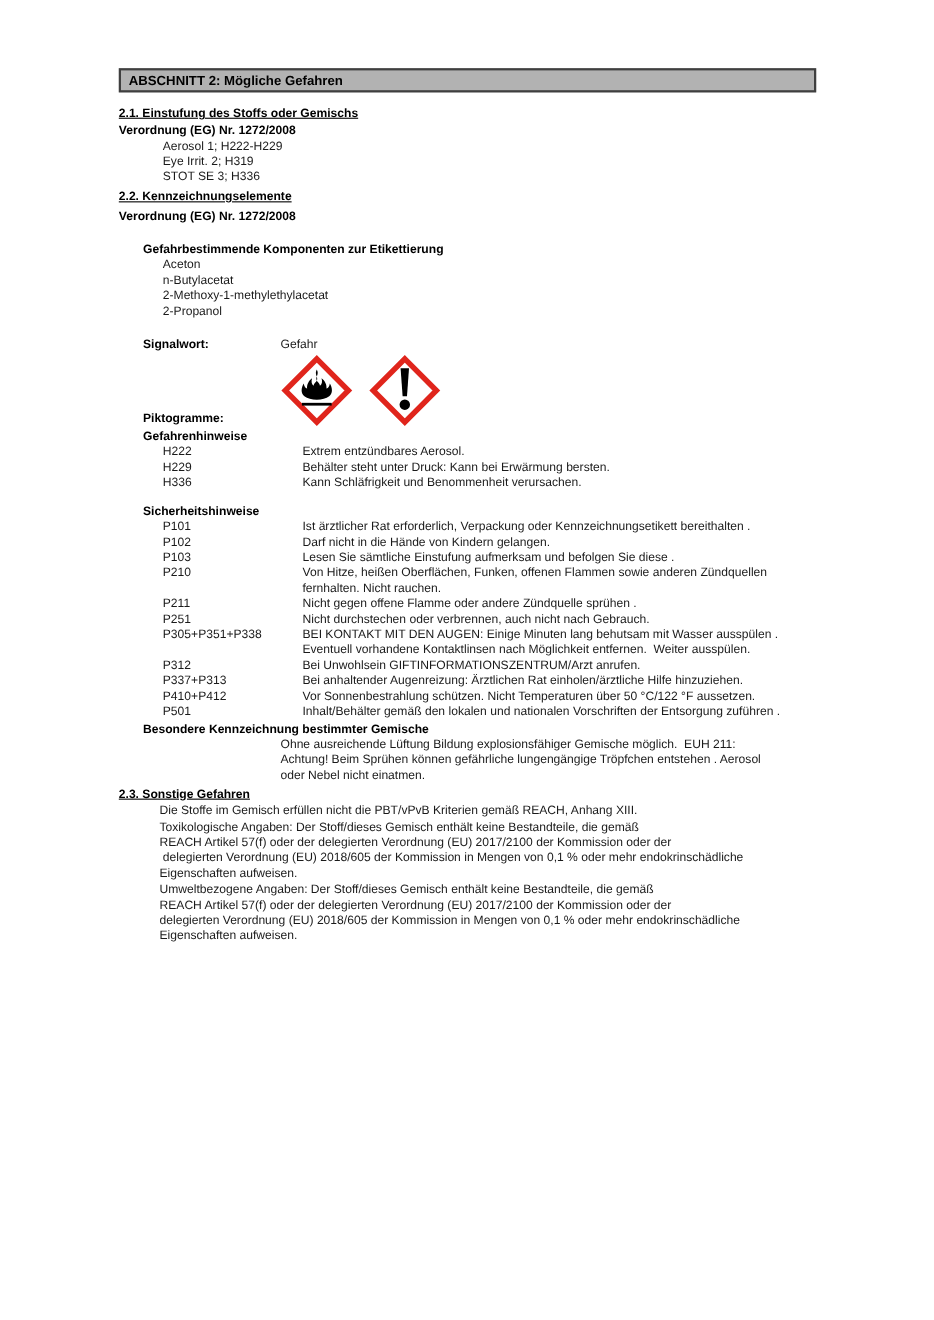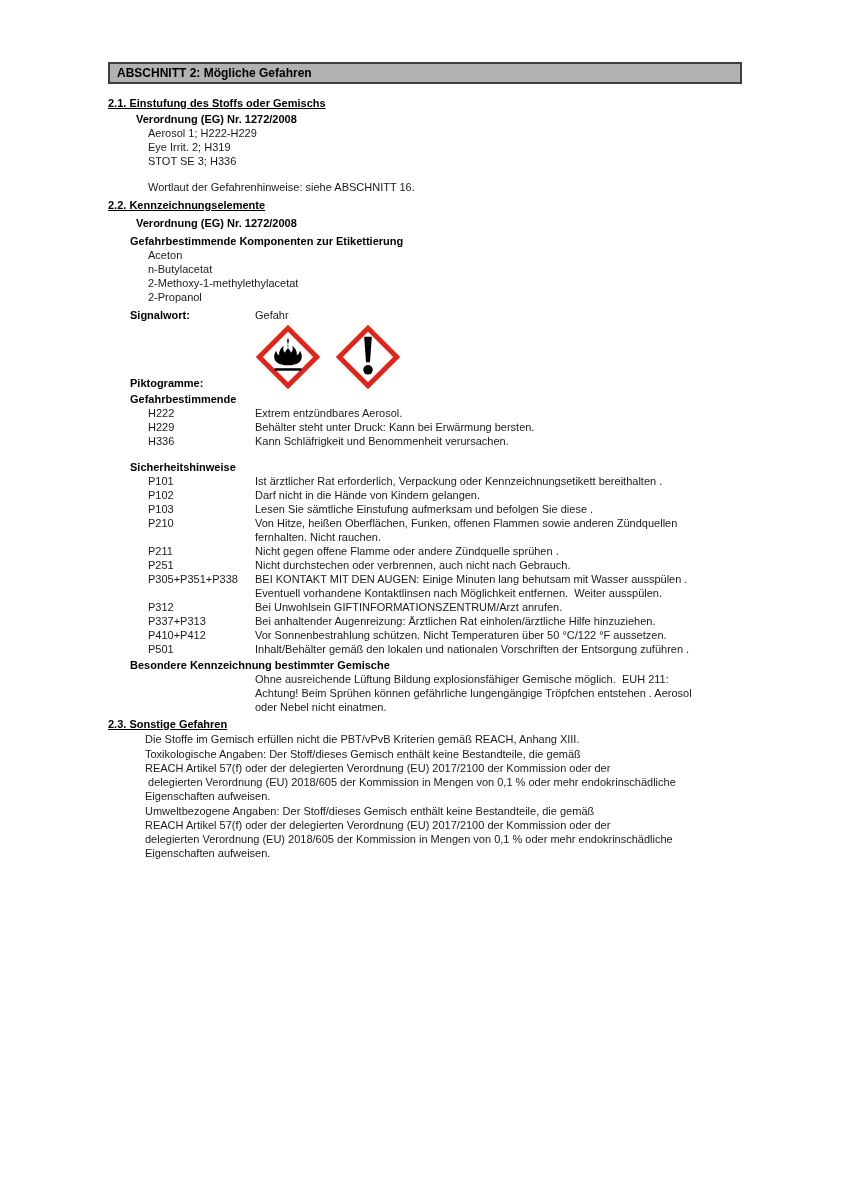--- a/index.html
+++ b/index.html
@@ -16,33 +16,33 @@
     box-sizing:border-box;width:634px;height:22px;
     background:#b2b2b2;border:2px solid #3f3f3f;
     font-weight:bold;font-size:12px;line-height:16px;
     padding:1px 0 0 7px;color:#000;
   }
   .h-major{font-weight:bold;text-decoration:underline;line-height:15px;color:#000;}
   .h21{margin-top:12px;}
   .h22{margin-top:4px;}
   .h23{margin-top:3px;}
   .bold{font-weight:bold;color:#000;}
-  .ind1{margin-left:28px;}
+  .ind1{margin-left:0;}
   .ind1b{margin-left:22px;}
   .ind2{margin-left:40px;}
   .ind3{margin-left:37px;}
   .mt1{margin-top:1px;}
   .mt2{margin-top:2px;}
   .mt3{margin-top:3px;}
-  .mt4{margin-top:4px;}
+  .mt4{margin-top:16px;}
   .mt12{margin-top:12px;}
   .mt13{margin-top:1px;}
   .coded-row{display:flex;margin-left:40px;}
   .code-col{width:107px;flex:none;}
-  .stmt-text{width:500px;white-space:pre-wrap;}
+  .stmt-text{width:500px;white-space:pre-wrap;margin-left:20px;}
   .label-row{display:flex;margin-left:22px;}
   .label-col{width:125px;flex:none;font-weight:bold;color:#000;}
   .picto-row{display:flex;margin-left:22px;margin-top:2px;align-items:flex-end;}
   .picto-box{display:flex;gap:14px;}
   .picto{width:66px;height:66px;display:block;}
   .special-text{margin-left:147px;width:470px;white-space:pre-wrap;}
   .para{width:645px;white-space:pre-wrap;}
 </style>
 </head>
 <body>
@@ -50,21 +50,20 @@
 <div class="page">
   <div class="content">
 
     <div class="section-bar">ABSCHNITT 2: Mögliche Gefahren</div>
 
     <div class="h-major h21">2.1. Einstufung des Stoffs oder Gemischs</div>
     <div class="bold ind1 mt1">Verordnung (EG) Nr. 1272/2008</div>
     <div class="ind2">Aerosol 1; H222-H229</div>
     <div class="ind2">Eye Irrit. 2; H319</div>
     <div class="ind2">STOT SE 3; H336</div>
-    <div class="ind2 mt12">Wortlaut der Gefahrenhinweise: siehe ABSCHNITT 16.</div>
 
     <div class="h-major h22">2.2. Kennzeichnungselemente</div>
     <div class="bold ind1 mt3">Verordnung (EG) Nr. 1272/2008</div>
     <div class="bold ind1b mt4">Gefahrbestimmende Komponenten zur Etikettierung</div>
     <div class="ind2">Aceton</div>
     <div class="ind2">n-Butylacetat</div>
     <div class="ind2">2-Methoxy-1-methylethylacetat</div>
     <div class="ind2">2-Propanol</div>
 
     <div class="label-row mt4">
@@ -81,21 +80,21 @@
           <rect x="29.5" y="67" width="41" height="3.8" fill="#000000"></rect>
         </svg>
         <svg class="picto" viewBox="0 0 100 100">
           <polygon points="50,6.5 93.5,50 50,93.5 6.5,50" fill="#ffffff" stroke="#e0251c" stroke-width="7.5" stroke-linejoin="miter"></polygon>
           <path fill="#000000" d="M44.2 19.5h11.6L53 58h-6z"></path>
           <circle cx="50" cy="69.5" r="7.2" fill="#000000"></circle>
         </svg>
       </div>
     </div>
 
-    <div class="bold ind1b mt2">Gefahrbestimmende</div>
+    <div class="bold ind1b mt2">Gefahrenhinweise</div>
     <div class="coded-row">
       <div class="code-col">H222</div>
       <div class="stmt-text">Extrem entzündbares Aerosol.</div>
     </div>
     <div class="coded-row">
       <div class="code-col">H229</div>
       <div class="stmt-text">Behälter steht unter Druck: Kann bei Erwärmung bersten.</div>
     </div>
     <div class="coded-row">
       <div class="code-col">H336</div>

